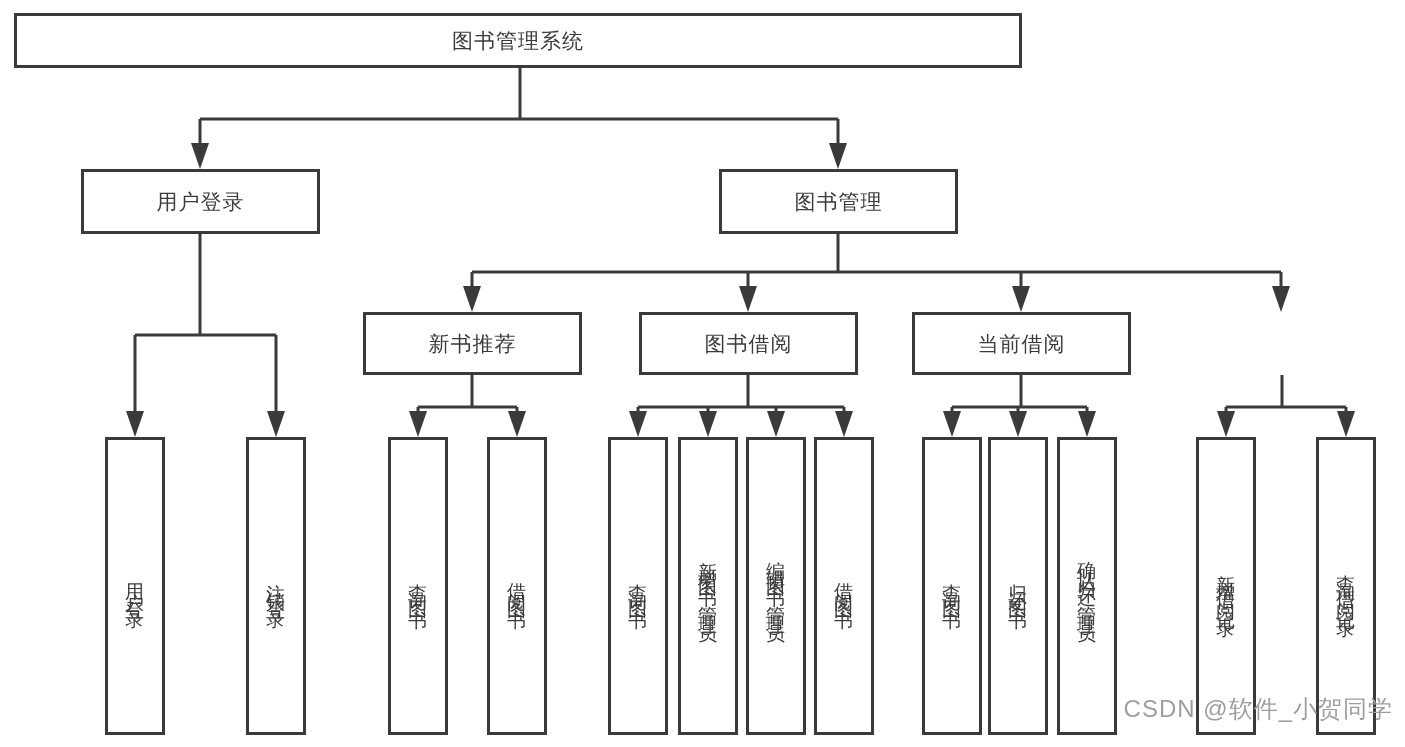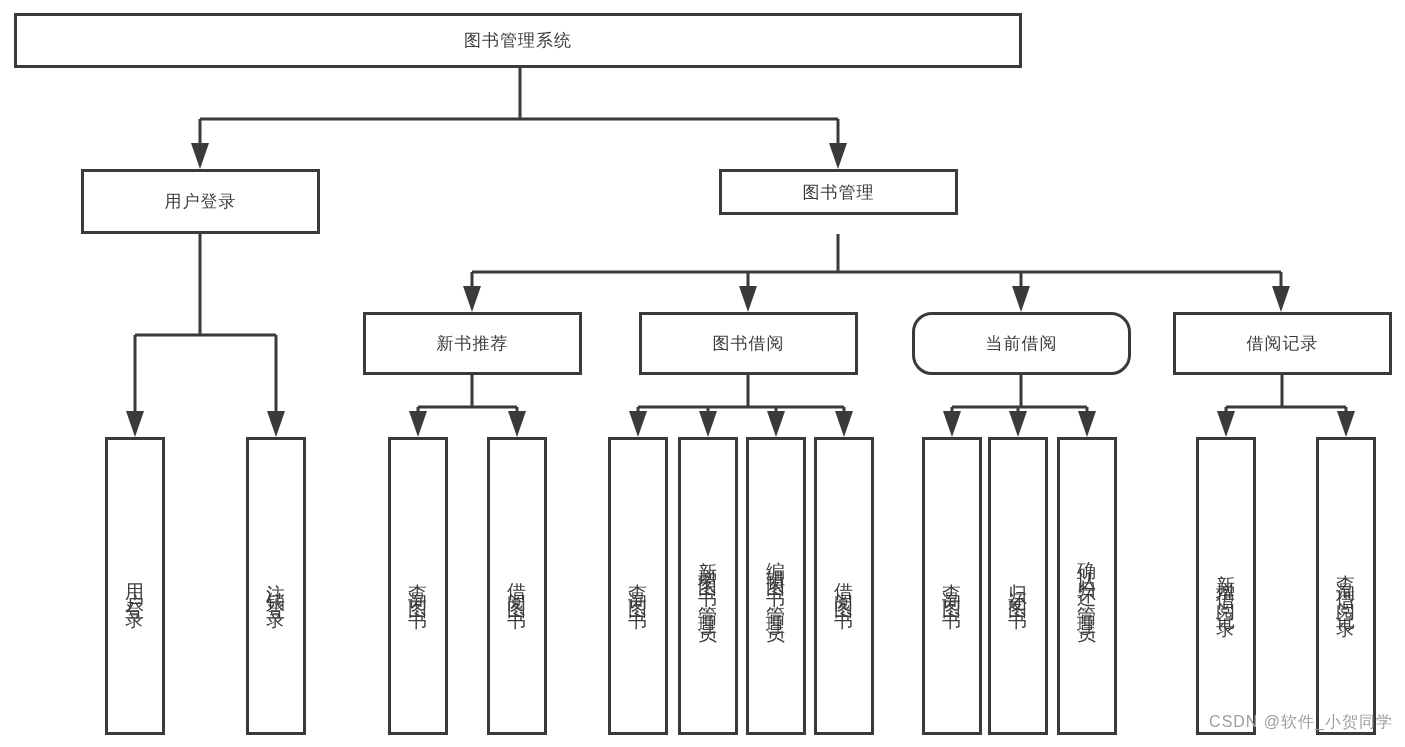--- a/index.html
+++ b/index.html
@@ -36,21 +36,21 @@
     fill: var(--line);
     stroke: none;
   }
   .hbox {
     position: absolute;
     border: 3px solid var(--box_border);
     background: var(--background);
     display: flex;
     align-items: center;
     justify-content: center;
-    font-size: 17px;
+    font-size: 21px;
     color: var(--text);
     z-index: 1;
     letter-spacing: 1px;
   }
   .vbox {
     position: absolute;
     top: 437px;
     width: 60px;
     height: 298px;
     border: 3px solid var(--box_border);
@@ -64,22 +64,22 @@
   }
   .vbox .vtext {
     writing-mode: vertical-rl;
     letter-spacing: 9px;
     line-height: 1;
     white-space: nowrap;
   }
   .watermark {
     position: absolute;
     right: 12px;
-    bottom: 14px;
-    font-size: 16px;
+    bottom: 22px;
+    font-size: 24px;
     color: var(--watermark);
     z-index: 3;
     letter-spacing: 1px;
   }
 </style>
 </head>
 <body>
 
 <div class="canvas">
 
@@ -123,35 +123,32 @@
     </g>
   </svg>
 
   <div class="hbox" style="left:14px; top:13px; width:1008px; height:55px;">
     <span>图书管理系统</span>
   </div>
 
   <div class="hbox" style="left:81px; top:169px; width:239px; height:65px;">
     <span>用户登录</span>
   </div>
-  <div class="hbox" style="left:719px; top:169px; width:239px; height:46px;text-align:right;">
+  <div class="hbox" style="left:719px; top:169px; width:239px; height:65px;text-align:right;">
     <span>图书管理</span>
   </div>
 
   <div class="hbox" style="left:363px; top:312px; width:219px; height:63px;font-family:Liberation Mono, monospace;">
     <span>新书推荐</span>
   </div>
   <div class="hbox" style="left:639px; top:312px; width:219px; height:63px;align-items:center;">
     <span>图书借阅</span>
   </div>
-  <div class="hbox" style="left:912px; top:312px; width:219px; height:63px;border-radius:20px;">
+  <div class="hbox" style="left:912px; top:312px; width:219px; height:63px;">
     <span>当前借阅</span>
-  </div>
-  <div class="hbox" style="left:1173px; top:312px; width:219px; height:63px;">
-    <span>借阅记录</span>
   </div>
 
   <div class="vbox" style="left:105px;">
     <span class="vtext">用户登录</span>
   </div>
   <div class="vbox" style="left:246px;">
     <span class="vtext">注销登录</span>
   </div>
 
   <div class="vbox" style="left:388px;">

